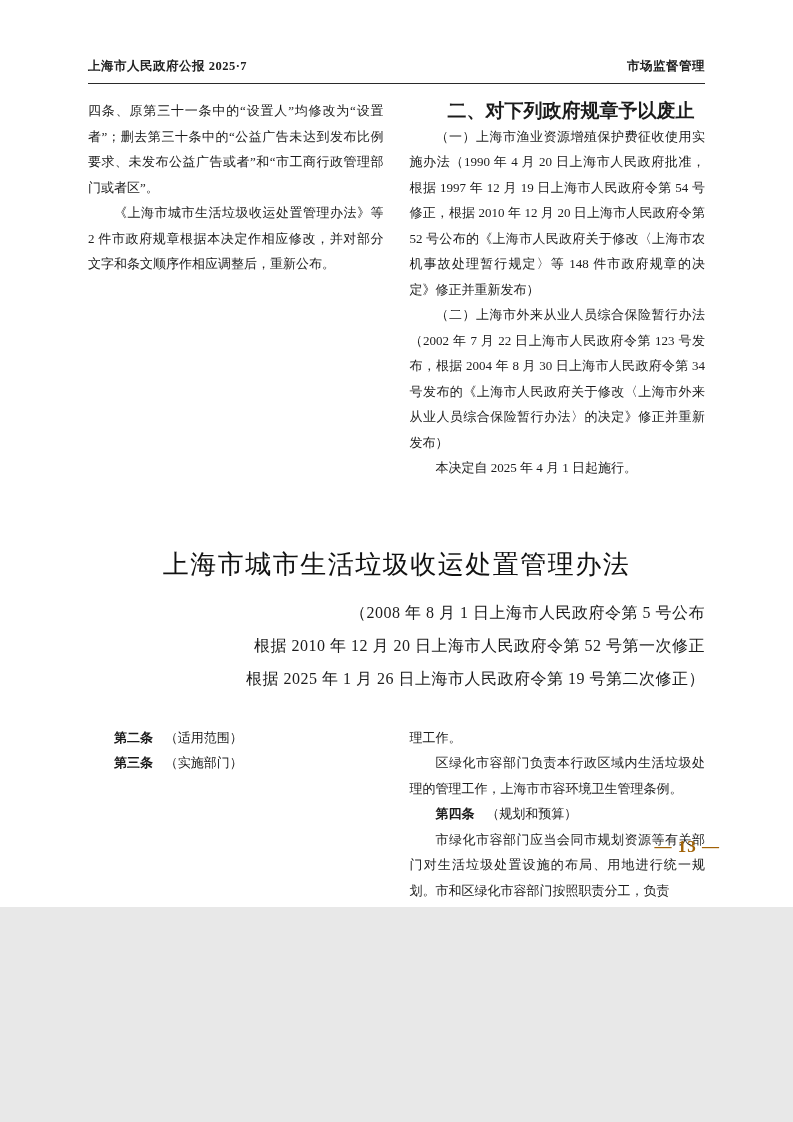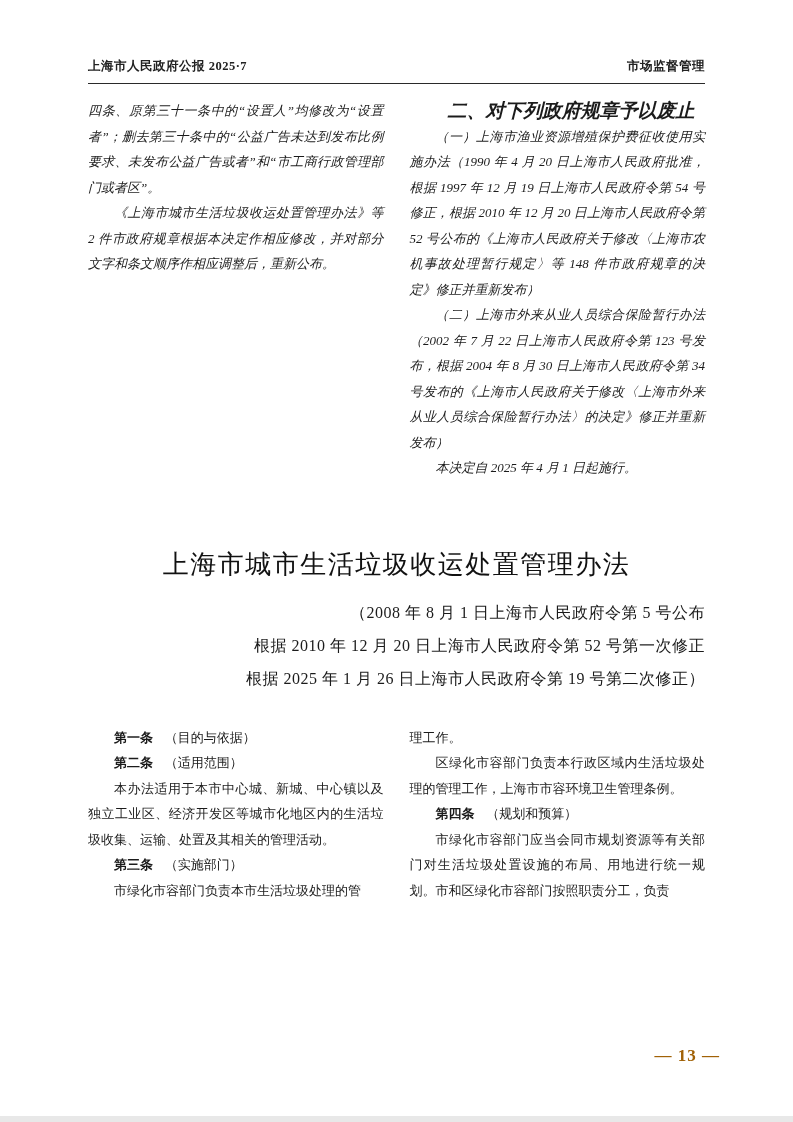--- a/index.html
+++ b/index.html
@@ -4,21 +4,21 @@
 <style>
   html, body {
     margin: 0;
     padding: 0;
     background: #e8e8e8;
     font-family: "Liberation Serif", "DejaVu Serif", serif;
   }
   .page {
     position: relative;
     width: 793px;
-    height: 1116px;
+    height: 907px;
     margin: 0 auto;
     background: #ffffff;
     box-sizing: border-box;
     padding: 58px 88px 0 88px;
     overflow: hidden;
     color: #1b1b1b;
   }
   
   .running-header {
     display: flex;
@@ -36,21 +36,21 @@
   }
   
   .two-col {
     display: flex;
     gap: 26px;
   }
   .col {
     flex: 1 1 0;
     min-width: 0;
   }
-  .decision-section { margin-top: 14px; font-style: italic; }
+  .decision-section { margin-top: 14px; }
   .article-section  { margin-top: 30px; }
   .par {
     margin: 0;
     font-size: 13px;
     line-height: 25.5px;
     text-align: justify;
     text-justify: inter-ideograph;
     word-break: break-all;
   }
   .par.indent { text-indent: 2em; }
@@ -121,25 +121,22 @@
   <div class="regulation-title">上海市城市生活垃圾收运处置管理办法</div>
 
   <div class="regulation-subtitle">
       <div class="subtitle-line">（2008 年 8 月 1 日上海市人民政府令第 5 号公布</div>
       <div class="subtitle-line">根据 2010 年 12 月 20 日上海市人民政府令第 52 号第一次修正</div>
       <div class="subtitle-line">根据 2025 年 1 月 26 日上海市人民政府令第 19 号第二次修正）</div>
     </div>
 
   <div class="two-col article-section">
     <div class="col">
-        <p class="par indent"><b class="par-label">第一条</b>（目的与依据）</p>
         <p class="par indent"><b class="par-label">第二条</b>（适用范围）</p>
-        <p class="par indent">本办法适用于本市中心城、新城、中心镇以及独立工业区、经济开发区等城市化地区内的生活垃圾收集、运输、处置及其相关的管理活动。</p>
         <p class="par indent"><b class="par-label">第三条</b>（实施部门）</p>
-        <p class="par indent">市绿化市容部门负责本市生活垃圾处理的管</p>
       </div>
     <div class="col">
         <p class="par">理工作。</p>
         <p class="par indent">区绿化市容部门负责本行政区域内生活垃圾处理的管理工作，上海市市容环境卫生管理条例。</p>
         <p class="par indent"><b class="par-label">第四条</b>（规划和预算）</p>
         <p class="par indent">市绿化市容部门应当会同市规划资源等有关部门对生活垃圾处置设施的布局、用地进行统一规划。市和区绿化市容部门按照职责分工，负责</p>
       </div>
   </div>
 
   <div class="page-footer">— 13 —</div>

